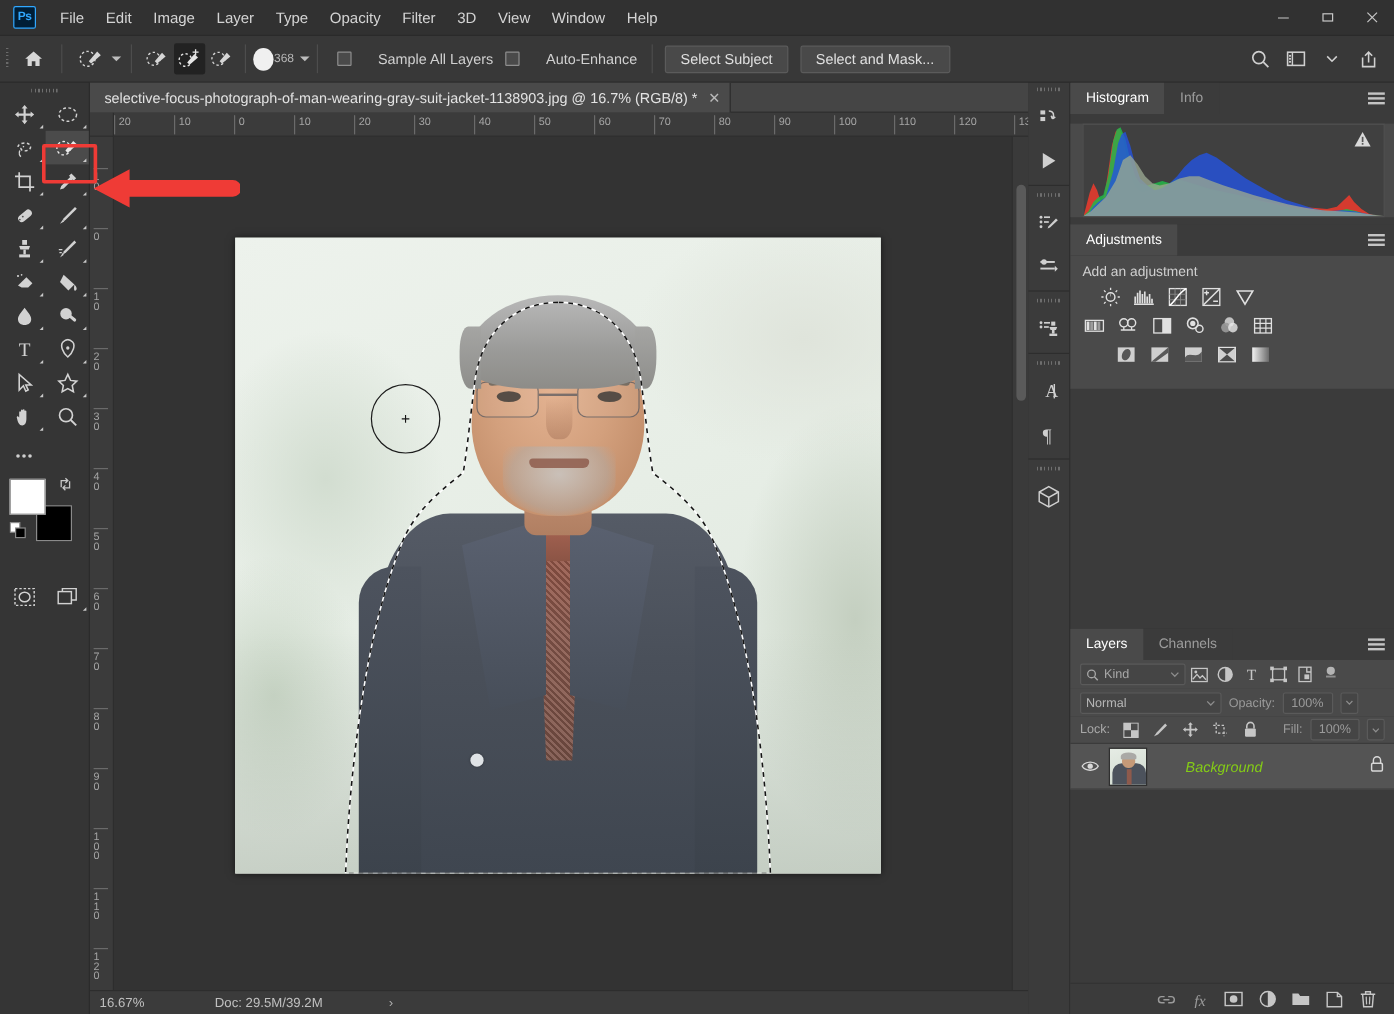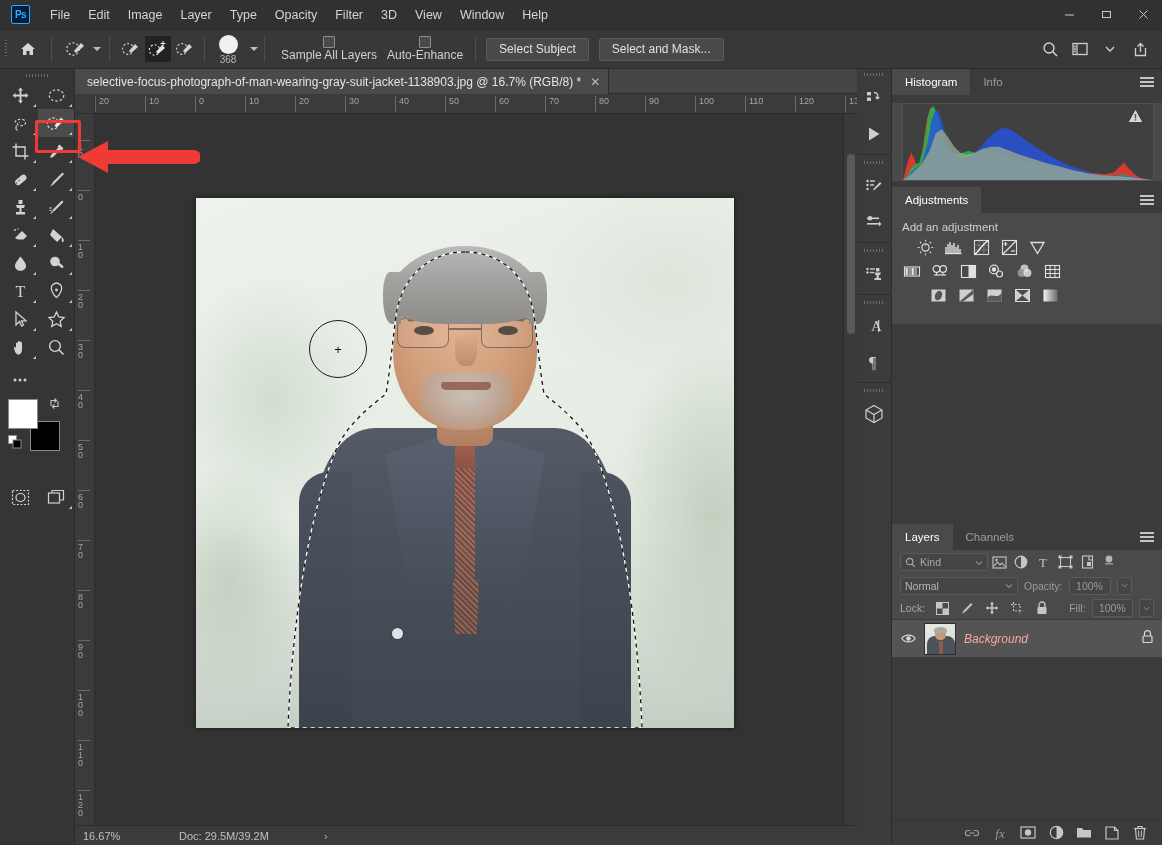--- a/index.html
+++ b/index.html
@@ -47,26 +47,26 @@
     background: repeating-linear-gradient(to bottom,#6a6a6a 0 1px,transparent 1px 3px); }
   .home-btn { width: 34px; height: 30px; display:flex; align-items:center; justify-content:center; }
   .opt-sep { width: 1px; height: 24px; background: #4d4d4d; margin: 0 6px; }
   .tool-preset { display:flex; align-items:center; padding: 0 2px 0 6px; }
   .mode-group { display: flex; align-items: center; gap: 1px; margin-left: 2px;}
   .mode-btn {
     width: 26px; height: 26px; display:flex; align-items:center; justify-content:center;
     border-radius: 2px;
   }
   .mode-btn.active { background: #222; }
-  .brush-preview { display:flex; flex-direction:column; align-items:center; width: 34px; }
+  .brush-preview { display:flex; flex-direction:row; align-items:center; width: 34px; }
   .brush-dot { width: 19px; height: 19px; border-radius: 50%; background: #f0f0f0; margin-top:1px; }
   .brush-size { font-size: 10px; color: #b6b6b6; margin-top: 0px; }
   .chev { width:0;height:0;border-left:4px solid transparent;border-right:4px solid transparent;
           border-top:4px solid #bdbdbd; margin-left: 5px; }
-  .cbox { display:flex; align-items:center; gap:0; margin-left: 10px; flex-direction: column; }
+  .cbox { display:flex; align-items:center; gap:22px; margin-left: 10px; }
   .cb {
     width: 12px; height: 12px; border: 1px solid #8e8e8e; background: #4a4a4a; border-radius: 1px;
   }
   .cb-label { font-size: 12px; color: #d0d0d0; }
   .opt-button {
     height: 23px; background: #494949; border: 1px solid #5b5b5b; border-radius: 2px;
     color: #e0e0e0; font-size: 12px; padding: 0 12px;
     display: flex; align-items: center; justify-content:center;
   }
   .opt-right { margin-left: auto; display: flex; align-items: center; gap: 2px; padding-right: 8px; }
@@ -315,21 +315,21 @@
     display:flex; align-items:center; height: 38px; background: #545454; gap: 8px; padding: 0 8px;
     border-bottom: 1px solid #3f3f3f;
   }
   .eye-cell { width: 16px; display:flex; justify-content:center; }
   .layer-thumb { width: 32px; height: 32px; border: 1px solid #2f2f2f; overflow:hidden; position:relative;
     background: linear-gradient(160deg,#e6ece5,#cfd9cd); }
   .lt-head{ position:absolute; left:10px; top:4px; width:11px;height:12px; background:#c59a78; border-radius:50% 50% 45% 45%;}
   .lt-hair{ position:absolute; left:9px; top:3px; width:13px;height:6px; background:#aaa9a6; border-radius:50% 50% 20% 20%;}
   .lt-body{ position:absolute; left:2px; bottom:0; width:28px;height:18px; background:#4c525c; border-radius:8px 8px 0 0;}
   .lt-tie{ position:absolute; left:14px; bottom:0; width:4px;height:13px; background:#8e5a4c;}
-  .layer-name { font-size: 12px; color: #fca5a5; font-style: italic; flex: 1; }
+  .layer-name { font-size: 12px; color: #84cc16; font-style: italic; flex: 1; margin-left: 24px; }
   .layers-bottom {
     position:absolute; left:0; right:0; bottom:0; height: 26px; background:#3b3b3b;
     display:flex; align-items:center; justify-content:flex-end; gap: 12px; padding-right: 14px;
     border-top: 1px solid #333;
     margin-top: 23px;
   }
   .lb-ico { width: 16px; height: 16px; display:flex; align-items:center; justify-content:center; }
 
   
   .red-rect {

